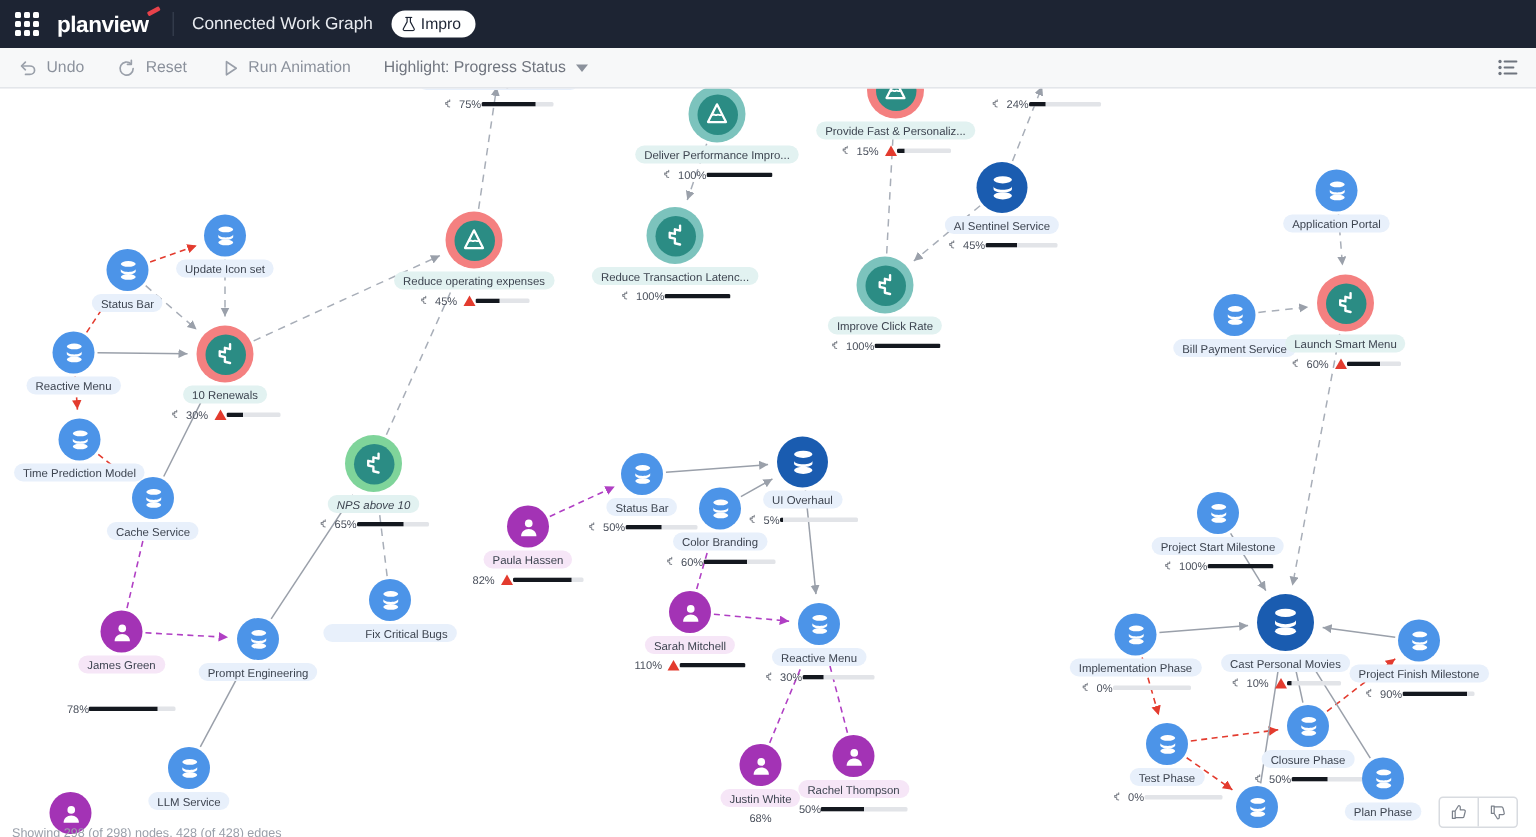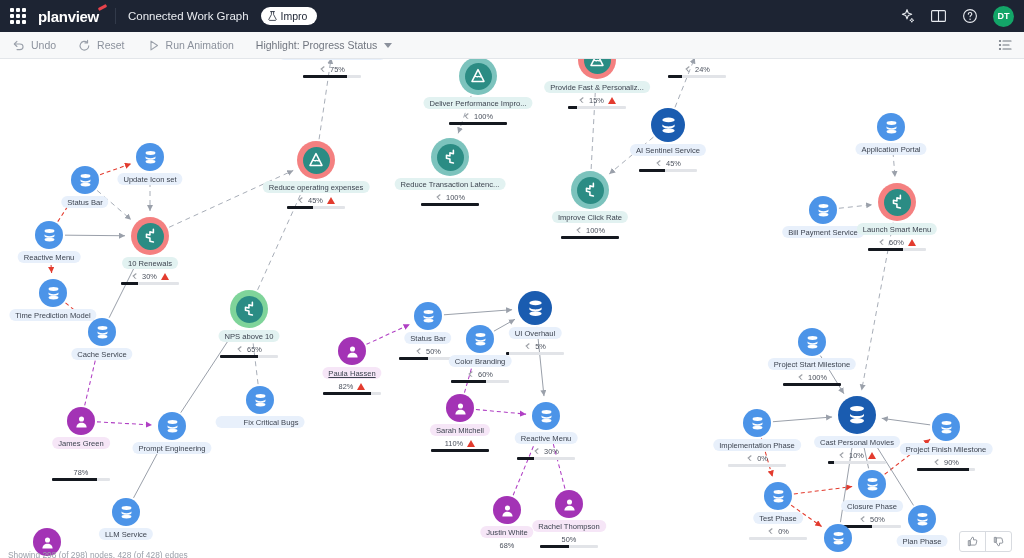--- a/index.html
+++ b/index.html
@@ -105,22 +105,23 @@
   .node-label {
     position: absolute; left: 50%; transform: translateX(-50%);
     white-space: nowrap; font-size: 7.6px; color: #3d4450;
     background: #e8f0fb; border-radius: 7px;
     padding: 1.5px 6px; cursor: pointer;
   }
   .node-label.person { background: #f6e6f7; }
   .node-label.goal { background: #e2f2f1; }
   .meter {
     position: absolute; left: 50%; transform: translateX(-50%);
-    display: flex; flex-direction: column; align-items: center;
+    display: flex; flex-direction: row; align-items: center;
     width: 74px;
+    justify-content: center;
   }
   .meter-row {
     display: flex; align-items: center; gap: 4px;
     font-size: 7.4px; color: #4a505c; height: 10px;
   }
   .bar {
     width: 58px; height: 3px; background: #e2e4e8;
     border-radius: 1px; overflow: hidden; margin-top: 1px;
   }
   .bar > span { display: block; height: 100%; background: #14181f; }
@@ -152,42 +153,20 @@
     <span class="tick"></span>
   </div>
   <div class="nav-div"></div>
   <div id="appname">Connected Work Graph</div>
   <div id="labs-pill">
     <svg width="9" height="10" viewBox="0 0 9 10">
       <path d="M3.4 0.6v3L0.9 8.2c-.3.6.1 1.2.8 1.2h5.6c.7 0 1.1-.6.8-1.2L5.6 3.6v-3" fill="none" stroke="#1d2433" stroke-width="0.8" stroke-linejoin="round"></path>
       <line x1="2.6" y1="0.6" x2="6.4" y2="0.6" stroke="#1d2433" stroke-width="0.9" stroke-linecap="round"></line>
     </svg>
     <span>Impro</span>
-  </div>
-  <div id="nav-right">
-    <span class="ni">
-      <svg width="16" height="16" viewBox="0 0 16 16">
-        <path d="M8 1.6l1.25 3.4 3.4 1.25-3.4 1.25L8 10.9 6.75 7.5 3.35 6.25l3.4-1.25z" fill="none" stroke="#e9ecf1" stroke-width="1.1" stroke-linejoin="round"></path>
-        <path d="M12.8 10.3l.55 1.45 1.45.55-1.45.55-.55 1.45-.55-1.45-1.45-.55 1.45-.55z" fill="none" stroke="#e9ecf1" stroke-width="0.9" stroke-linejoin="round"></path>
-      </svg>
-    </span>
-    <span class="ni">
-      <svg width="17" height="16" viewBox="0 0 17 16">
-        <rect x="1.6" y="2.6" width="13.8" height="10.8" rx="1" fill="none" stroke="#e9ecf1" stroke-width="1.1"></rect>
-        <line x1="8.5" y1="2.6" x2="8.5" y2="13.4" stroke="#e9ecf1" stroke-width="1.1"></line>
-      </svg>
-    </span>
-    <span class="ni">
-      <svg width="16" height="16" viewBox="0 0 16 16">
-        <circle cx="8" cy="8" r="6.4" fill="none" stroke="#e9ecf1" stroke-width="1.1"></circle>
-        <path d="M6.3 6.2c0-1 .8-1.7 1.8-1.7s1.7.7 1.7 1.6c0 1.3-1.6 1.3-1.7 2.7" fill="none" stroke="#e9ecf1" stroke-width="1.1" stroke-linecap="round"></path>
-        <circle cx="8.05" cy="11.3" r="0.75" fill="#e9ecf1"></circle>
-      </svg>
-    </span>
-    <div id="avatar">DT</div>
   </div>
 </div>
 
 <div id="toolbar">
   <div class="tbtn">
     <svg width="13" height="13" viewBox="0 0 14 14">
       <path d="M3.2 5.4h5.3c2 0 3.4 1.3 3.4 3s-1.4 3-3.4 3H5.4" fill="none" stroke="#9aa0aa" stroke-width="1.2" stroke-linecap="round"></path>
       <path d="M5.3 2.6L2.5 5.4l2.8 2.7" fill="none" stroke="#9aa0aa" stroke-width="1.2" stroke-linecap="round" stroke-linejoin="round"></path>
     </svg>
     <span>Undo</span>
@@ -570,21 +549,21 @@
       </div>
       <div class="node" style="left: 249px; top: 259px; width: 38px;">
         <div class="disc" style="width:38px;height:38px;background:#7fd49a;">
         <div style="width:27px;height:27px;border-radius:50%;background:#2b8c84;
              display:flex;align-items:center;justify-content:center;">
           <svg width="18" height="18" viewBox="0 0 24 24">
       <path d="M16.5 3.2v4.4l-4.6-1.1v4.1l-4.6-1v4.2l4.6 1v4.1l4.6 1.1" fill="none" stroke="#ffffff" stroke-width="2.1" stroke-linecap="round" stroke-linejoin="round"></path>
     </svg>
         </div>
         </div>
-        <div class="node-label goal" style="top:40px;">NPS above 10</div>
+        <div class="node-label goal" style="top:40px;font-style:italic;">NPS above 10</div>
         <div class="meter" style="top:54px;">
       <div class="meter-row">
             <span class="mini-ico">
       <svg width="7" height="8" viewBox="0 0 24 24">
         <path d="M16.5 3.2v4.4l-4.6-1.1v4.1l-4.6-1v4.2l4.6 1v4.1l4.6 1.1" fill="none" stroke="#4a505c" stroke-width="2.4" stroke-linecap="round" stroke-linejoin="round"></path>
       </svg>
             </span>
         <span>65%</span>
           </div>
       <div class="bar">
@@ -671,21 +650,21 @@
           </div>
         </div>
       </div>
       <div class="node" style="left: 352px; top: 301px; width: 28px;">
         <div class="disc" style="width:28px;height:28px;background:#a333b5;">
         <svg width="17" height="17" viewBox="0 0 24 24">
     <circle cx="12" cy="8.4" r="3.6" fill="#ffffff"></circle>
     <path d="M4.8 20.4c0-4 3.2-6.7 7.2-6.7s7.2 2.7 7.2 6.7z" fill="#ffffff"></path>
   </svg>
         </div>
-        <div class="node-label person" style="top:30px;text-decoration:underline;">Paula Hassen</div>
+        <div class="node-label person" style="top:30px;">Paula Hassen</div>
         <div class="meter" style="top:44px;">
       <div class="meter-row">
         <span>82%</span>
             <span class="warn"></span>
           </div>
       <div class="bar">
         <span style="width:82%"></span>
           </div>
         </div>
       </div>

